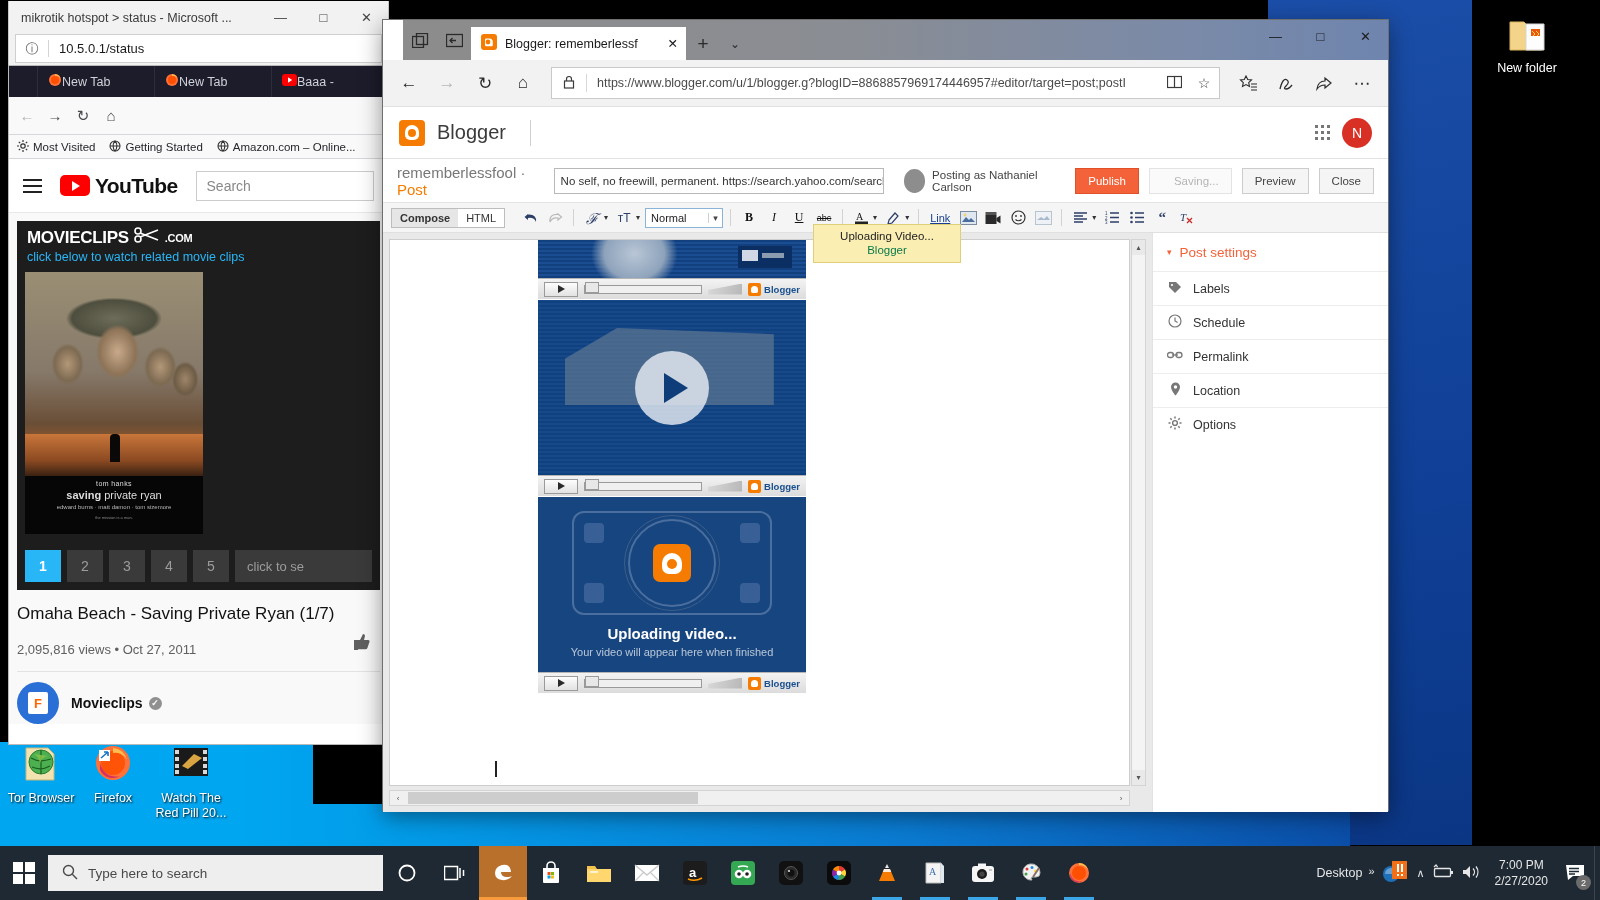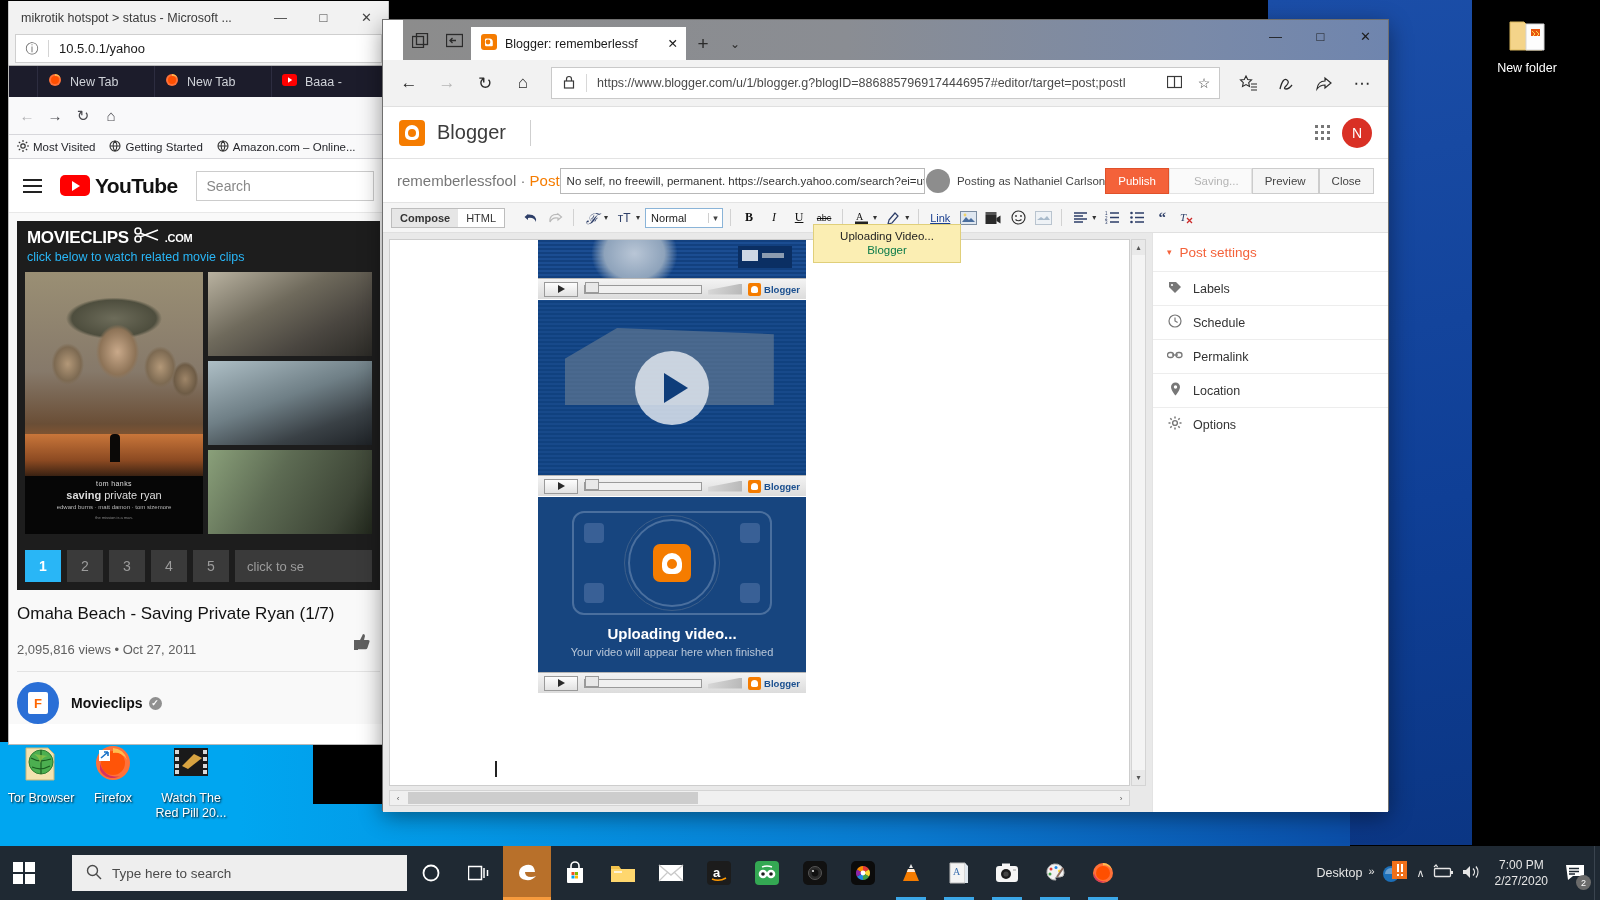--- a/index.html
+++ b/index.html
@@ -60,21 +60,21 @@
   .ie-addr .sep { width:1px; height:17px; background:#d4d4d4; }
   .ie-addr .url { padding-left: 10px; }
 
   
   .ff-window {
     position: absolute; left: 8px; top: 65px; width: 381px; height: 680px;
     background: #fff; border: 1px solid #b9b9b9; overflow:hidden;
   }
   .ff-tabstrip { height: 31px; background:#1c1c2b; display:flex; align-items:flex-end; }
   .ff-tab {
-    height: 31px; width: 135px; display:flex; align-items:center; gap:8px;
+    height: 31px; width: 135px; display:flex; align-items:center; gap:0;
     padding: 0 10px; color:#cfd2d8; font-size: 12.5px; white-space:nowrap; overflow:hidden;
     border-left:1px solid #2d2d40;
     text-align:center;
   }
   .ff-tab.first { margin-left: 28px; }
   .ff-nav { height: 38px; background:#f9f9fa; border-bottom:1px solid #d7d7db; display:flex; align-items:center; gap: 2px; padding: 0 5px; }
   .ff-navbtn { width: 26px; height: 26px; display:flex; align-items:center; justify-content:center; color:#4a4a4f; font-size: 15px; }
   .ff-navbtn.dim { color:#b1b1b3; }
   .ff-urlbar {
     flex:1; height: 26px; margin-left: 4px; background:#fff; border:1px solid #cfcfd8;
@@ -92,21 +92,21 @@
   .yt-logo .play::after { content:""; border-left: 8px solid #fff; border-top:5px solid transparent; border-bottom:5px solid transparent; margin-left:2px;}
   .yt-logo .wm { font-size: 21px; font-weight: bold; letter-spacing:-0.6px; color:#111; }
   .yt-search { flex:1; height: 30px; border:1px solid #ccc; background:#fff; display:flex; align-items:center; padding-left:10px; font-size:14px; color:#888; }
 
   .yt-body { background:#f9f9f9; padding-top: 8px; }
   .mc-ad { margin: 0 8px; background:#1d1d1d; }
   .mc-ad .mc-top { padding: 6px 10px 8px; }
   .mc-ad .mc-brand { color:#fff; font-size:17px; font-weight:bold; letter-spacing:-0.3px; display:flex; align-items:center; gap:5px;}
   .mc-ad .mc-brand .dotcom { font-size: 11px; font-weight:bold; }
   .mc-ad .mc-sub { color:#29b6f6; font-size: 12.5px; margin-top: 2px; }
-  .mc-grid { display:flex; gap:5px; padding: 0 8px 8px; }
+  .mc-grid { display:flex; gap:5px; padding: 0 8px 8px; align-items: flex-end; }
   .mc-poster { width: 178px; height: 262px; position:relative; overflow:hidden;
     background: linear-gradient(180deg,#9a8f74 0%, #86796a 38%, #6a4e36 58%, #a85f2a 70%, #120d0a 80%, #0a0a0a 100%); }
   .mc-poster .soldiers {
     position:absolute; left:0; top:6%; width:100%; height:58%;
     background:
       radial-gradient(ellipse 30px 38px at 52% 42%, #c9a98a 0%, #8d7357 60%, transparent 72%),
       radial-gradient(ellipse 22px 28px at 24% 50%, #b39878 0%, #7d6a52 60%, transparent 74%),
       radial-gradient(ellipse 22px 28px at 76% 52%, #b39878 0%, #7d6a52 60%, transparent 74%),
       radial-gradient(ellipse 18px 24px at 90% 60%, #9e8568 0%, #6e5c46 60%, transparent 74%),
       radial-gradient(ellipse 60px 26px at 50% 20%, #6d6c5a 0%, #4e4e3e 70%, transparent 80%);
@@ -175,21 +175,21 @@
   .bl-mark { width: 26px; height:26px; background:#f57c00; border-radius:4px; display:flex; align-items:center; justify-content:center; }
   .bl-mark .b { width: 14px; height: 15px; background:#fff; border-radius: 7px 7px 5px 5px; position:relative; }
   .bl-mark .b::after { content:""; position:absolute; left:3px; top:4px; width:8px; height:8px; background:#f57c00; border-radius:50%; }
   .bl-name { font-size: 20px; color:#3b3b3b; }
   .bl-divbar { width:1px; height: 26px; background:#cfcfcf; margin-left: 12px; }
   .bl-header .spacer { flex: 1; }
   .bl-apps { display:grid; grid-template-columns: repeat(3, 3px); grid-gap: 3px; }
   .bl-apps i { width:3px; height:3px; background:#777; display:block; }
   .bl-avatar { width: 30px; height:30px; border-radius:50%; background:#d93025; color:#fff; display:flex; align-items:center; justify-content:center; font-size:14px; }
 
-  .bl-postbar { height: 44px; background:#fff; border-bottom:1px solid #e3e3e3; display:flex; align-items:center; padding: 0 14px; }
+  .bl-postbar { height: 44px; background:#fff; border-bottom:1px solid #e3e3e3; display:flex; align-items:center; padding: 0 14px; gap: 10px; }
   .bl-blogname { font-size: 15px; color:#777; }
   .bl-blogname .post { color:#f57c00; }
   .bl-titlefield { width: 365px; height: 26px; border:1px solid #b8b8b8; background:#fff; font-size:11.5px; color:#333; display:flex; align-items:center; padding-left:6px; overflow:hidden; white-space:nowrap;}
   .bl-postbar .gap { flex:1; }
   .bl-user { display:flex; align-items:center; gap:7px; font-size: 11.5px; color:#444;}
   .bl-user .av { width:24px; height:24px; border-radius:50%; background:#8d8d8d; }
   .bl-btn { height: 26px; padding: 0 12px; display:flex; align-items:center; font-size:11.5px; border:1px solid #ccc; background:#f5f5f5; color:#444; }
   .bl-btn.primary { background:#f4623a; border-color:#e0512a; color:#fff; }
   .bl-btn.ghost { border-color:#e3e3e3; background:#fafafa; color:#b5b5b5;padding-left:24px; }
 
@@ -269,21 +269,21 @@
   .bl-settings .head { height: 38px; display:flex; align-items:center; gap:8px; padding: 0 14px; color:#f4623a; font-size: 13.5px; }
   .bl-settings .head .car { font-size: 9px; }
   .bl-srow { height: 34px; display:flex; align-items:center; gap:10px; padding: 0 14px; border-top:1px solid #ededed; font-size: 12.5px; color:#333; }
   .bl-srow .ic { width: 16px; text-align:center; color:#777; font-size: 13px; }
 
   
   .taskbar { position:absolute; left:0; bottom:0; width: 1600px; height: 54px; background:#1f2933; display:flex; align-items:center; }
   .tb-start { width: 48px; height:54px; display:flex; align-items:center; justify-content:center; }
   .tb-start .win { display:grid; grid-template-columns: 10px 10px; grid-template-rows: 10px 10px; gap:2px; }
   .tb-start .win i { background:#fff; display:block; }
-  .tb-search { width: 335px; height: 36px; background:#eeeeee; display:flex; align-items:center; gap:10px; padding-left: 14px; font-size: 13.5px; color:#4a4a4a;margin-left:24px; }
+  .tb-search { width: 335px; height: 36px; background:#eeeeee; display:flex; align-items:center; gap:10px; padding-left: 14px; font-size: 13.5px; color:#4a4a4a; }
   .tb-icon { width: 48px; height:54px; display:flex; align-items:center; justify-content:center; position:relative; }
   .tb-icon.active { background:#b8702a; }
   .tb-icon.active::after { content:""; position:absolute; left:0; bottom:0; width:100%; height:3px; background:#f79b3d; }
   .tb-icon.open::after { content:""; position:absolute; left:9px; bottom:0; width:30px; height:3px; background:#3ba7e8; }
   .tray { margin-left:auto; display:flex; align-items:center; gap: 6px; padding-right: 10px; color:#e6e6e6; font-size: 12px; }
   .tray .desk { font-size: 12.5px; }
   .tray .chev { font-size: 11px; }
   .tray .clock { text-align:center; line-height: 16px; font-size: 12px; padding: 0 6px; }
   .tray .notif { width:30px; height:30px; display:flex; align-items:center; justify-content:center; position:relative; }
   .tray .notif .badge { position:absolute; right:-1px; bottom:-2px; width:15px; height:15px; border-radius:50%; background:#6b6b6b; color:#fff; font-size:9px; display:flex; align-items:center; justify-content:center;}
@@ -363,21 +363,21 @@
   <div class="ie-window">
     <div class="ie-title">
       <span class="t">mikrotik hotspot &gt; status - Microsoft ...</span>
       <span class="ie-wc">—</span>
       <span class="ie-wc">□</span>
       <span class="ie-wc">✕</span>
     </div>
     <div class="ie-addr">
       <span class="info">ⓘ</span>
       <span class="sep"></span>
-      <span class="url">10.5.0.1/yahoo</span>
+      <span class="url">10.5.0.1/status</span>
     </div>
   </div>
 
   <div class="ff-window">
     <div class="ff-tabstrip">
       <div class="ff-tab first">
         <span>
           <svg width="14" height="14" viewBox="0 0 14 14">
               <circle cx="7" cy="7" r="6" fill="#ff7139"></circle>
               <circle cx="7" cy="7" r="4" fill="#ff4f00"></circle>

